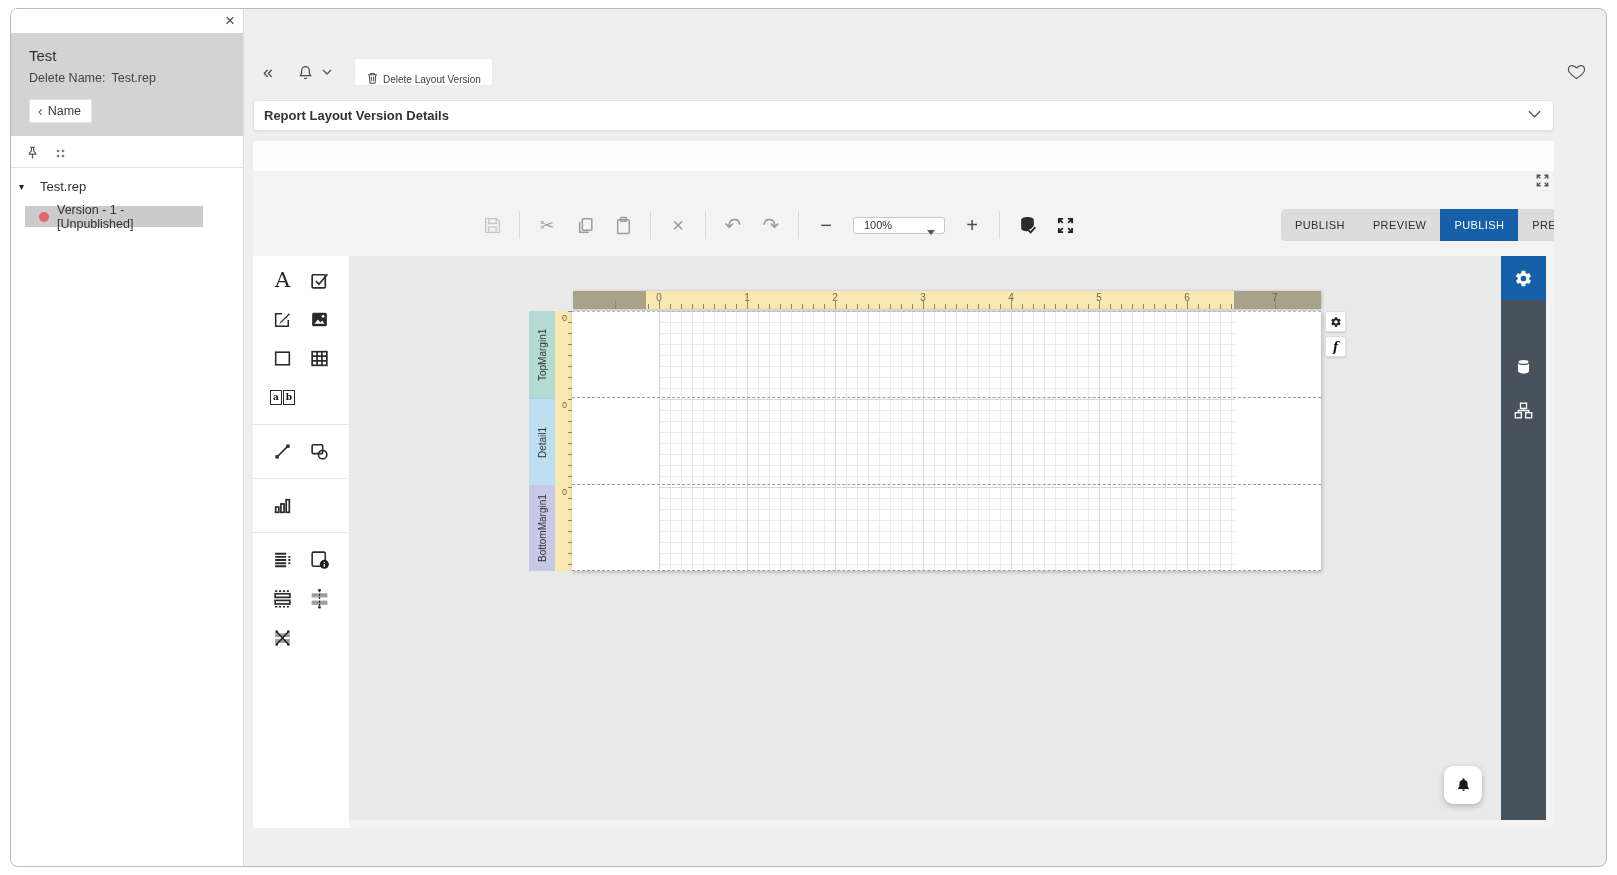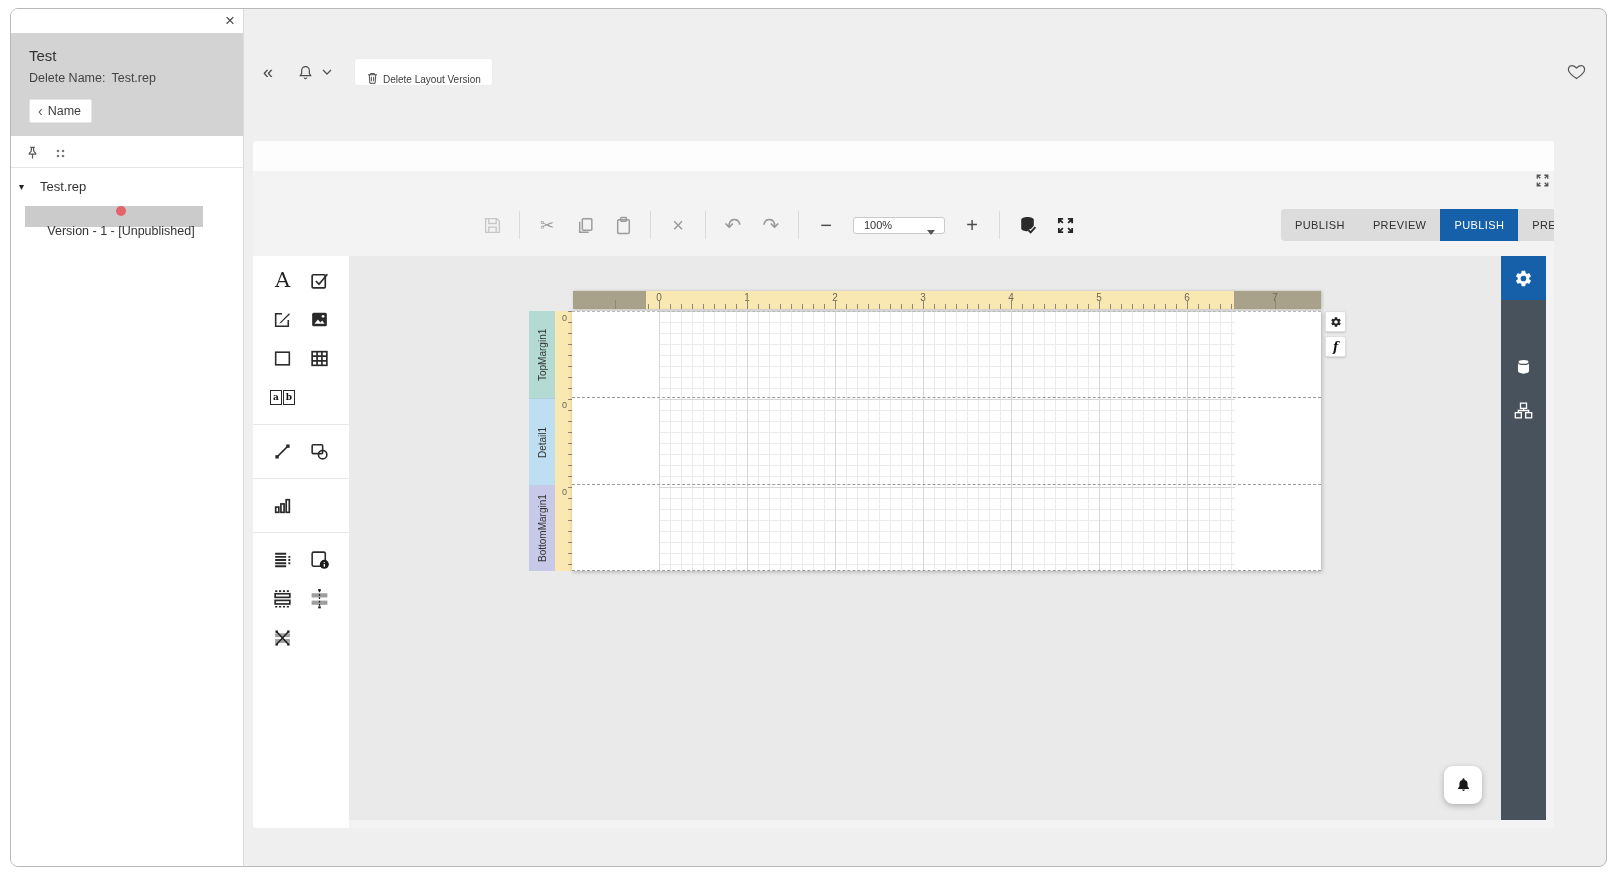--- a/index.html
+++ b/index.html
@@ -19,21 +19,21 @@
   .lp-sub b{font-weight:400;margin-left:6px;}
   .back-btn{left:18px;top:66px;height:24px;background:#fff;border:1px solid #e6e6e6;border-radius:2px;
     display:flex;align-items:center;gap:5px;padding:0 10px 0 8px;font-size:12.5px;color:#3d3d3d;cursor:pointer;}
   .back-chev{font-size:14px;color:#555;line-height:1;}
   .lp-tools{left:14px;top:136px;display:flex;gap:14px;align-items:center;}
   .lp-divider{left:0;top:158px;width:232px;height:1px;background:#e5e5e5;}
   .tree-root{left:6px;top:170px;display:flex;align-items:center;gap:16px;cursor:pointer;}
   .tree-caret{font-size:10px;color:#222;margin-left:2px;}
   .tree-root-label{font-size:13px;color:#333;}
   .tree-item{left:14px;top:197px;width:178px;height:21px;background:#cbcbcb;display:flex;
-    align-items:center;gap:8px;padding-left:14px;box-sizing:border-box;cursor:pointer;flex-direction:column;}
+    align-items:center;gap:8px;padding-left:14px;box-sizing:border-box;cursor:pointer;}
   .tree-dot{width:10px;height:10px;border-radius:50%;background:#e4646c;flex:0 0 auto;}
   .tree-item-label{font-size:12.5px;color:#333;}
 
   
   #page-title{left:242px;top:8px;font-size:23px;font-weight:700;color:#3b3b3b;}
   .top-toolbar{left:252px;top:49px;height:28px;display:flex;align-items:center;}
   .tt-collapse{font-size:18px;color:#4a4a4a;cursor:pointer;margin-right:24px;}
   .tt-bell{cursor:pointer;margin-right:8px;}
   .tt-caret{cursor:pointer;margin-right:22px;}
   .delete-btn{height:28px;background:#fff;border:1px solid #ececec;border-radius:3px;display:flex;
@@ -189,20 +189,28 @@
       <span>Delete Layout Version</span>
     </button>
   </div>
 
   <span class="abs heart">
     <svg width="19" height="17" viewBox="0 0 24 22" fill="none" stroke="#555" stroke-width="1.6">
         <path d="M12 20s-7.5-4.7-10-9.3C.5 7 2.6 3.5 6 3.5c2.2 0 4 1.2 6 3 2-1.8 3.8-3 6-3 3.4 0 5.5 3.5 4 7.2C19.5 15.3 12 20 12 20z"></path>
       </svg>
   </span>
 
+  <div class="abs details-bar">
+    <span class="details-title">Report Layout Version Details</span>
+    <span class="details-chevron">
+      <svg width="13" height="9" viewBox="0 0 14 9" fill="none" stroke="#555" stroke-width="1.4">
+          <path d="M1 1l6 6 6-6"></path>
+        </svg>
+    </span>
+  </div>
 
   <section class="abs" id="panel">
 
     <span class="abs panel-expand">
       <svg width="15" height="15" viewBox="0 0 20 20" fill="none" stroke="#555" stroke-width="1.7">
           <path d="M12.5 3H17v4.5M7.5 17H3v-4.5M17 12.5V17h-4.5M3 7.5V3h4.5M17 3l-4 4M3 17l4-4M17 17l-4-4M3 3l4 4"></path>
         </svg>
     </span>
 
     <div class="abs canvas-toolbar">

